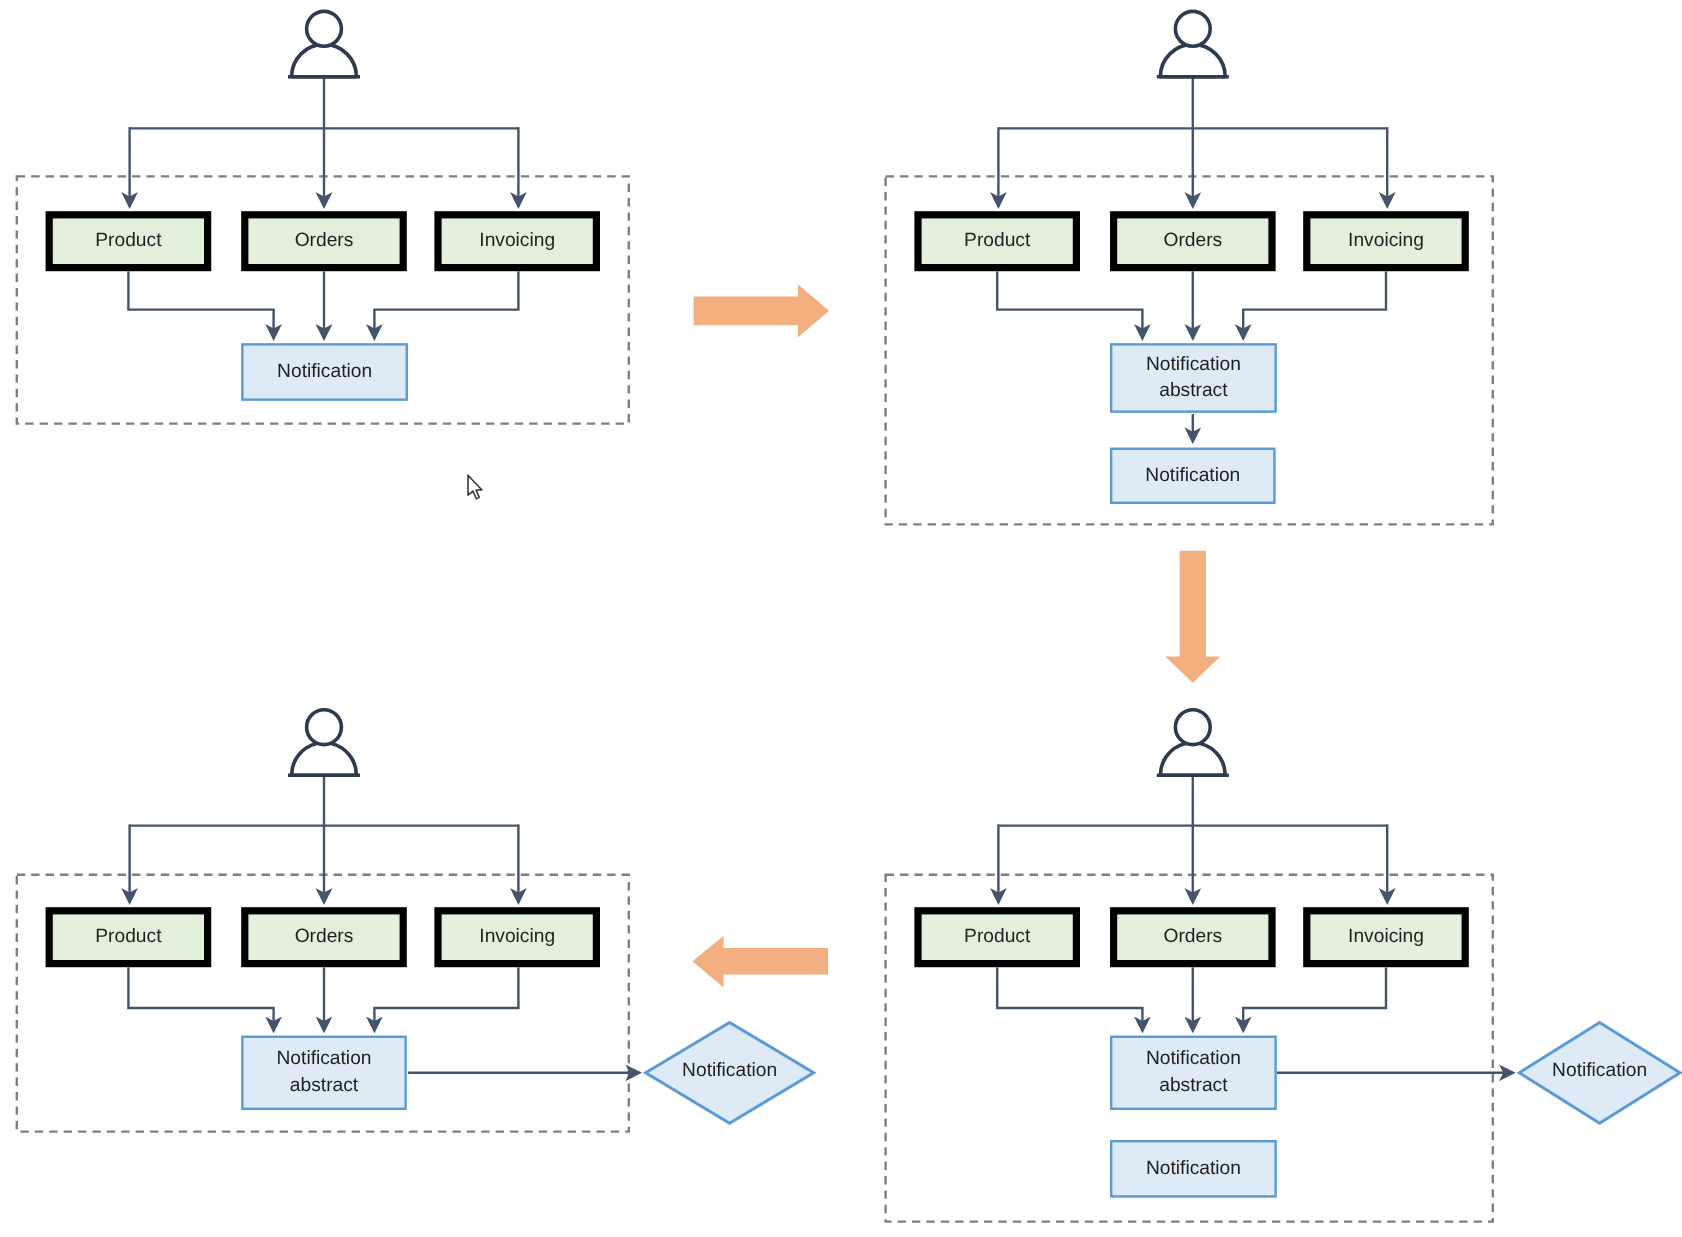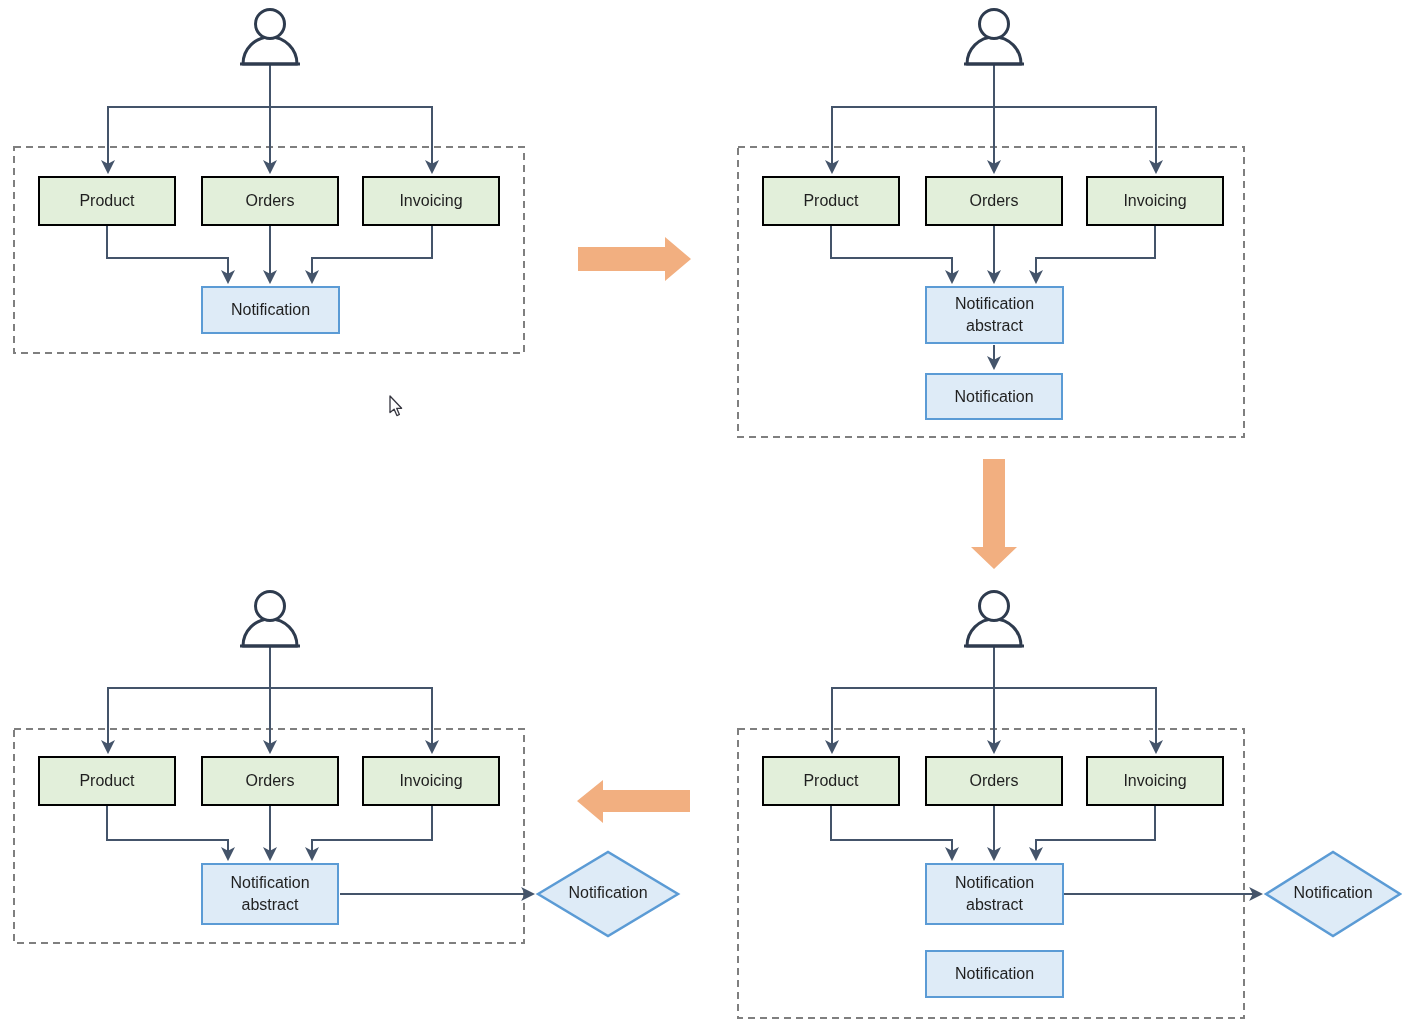--- a/index.html
+++ b/index.html
@@ -14,21 +14,21 @@
   .box{
     position:absolute;
     display:flex;align-items:center;justify-content:center;
     text-align:center;
     font-size:16px;color:#1f1f1f;
     box-sizing:border-box;
     line-height:1.35;
   }
   .service{
     background:#E2EFDA;
-    border:2px solid #000000;
+    border:6px solid #000000;
   }
   .notify{
     background:#DEEBF7;
     border:2px solid #5B9BD5;
   }
   .diamond-label{
     position:absolute;
     width:124px;
     text-align:center;
     font-size:16px;color:#1f1f1f;

